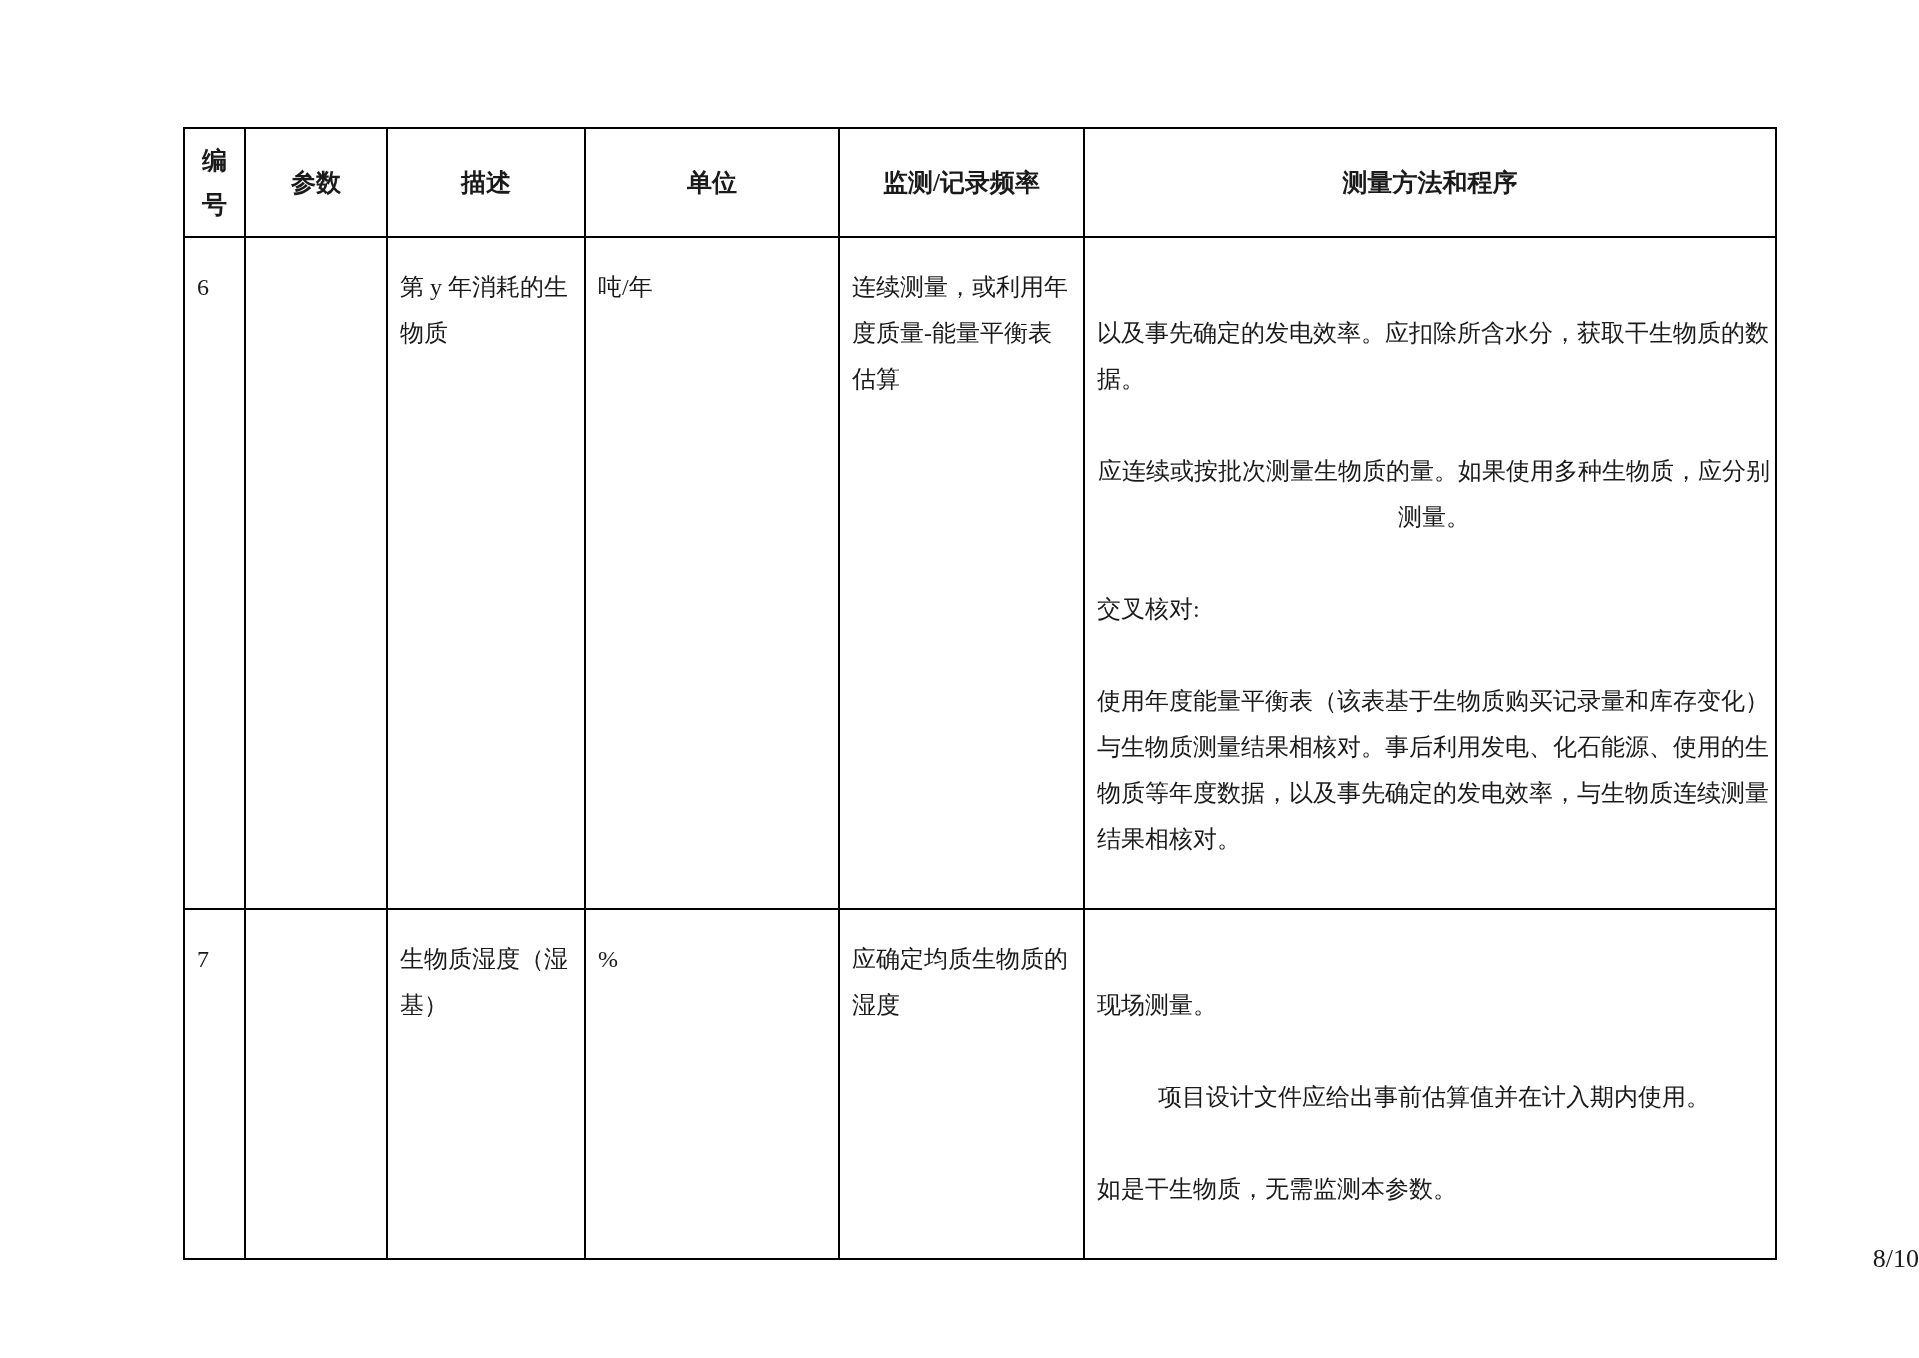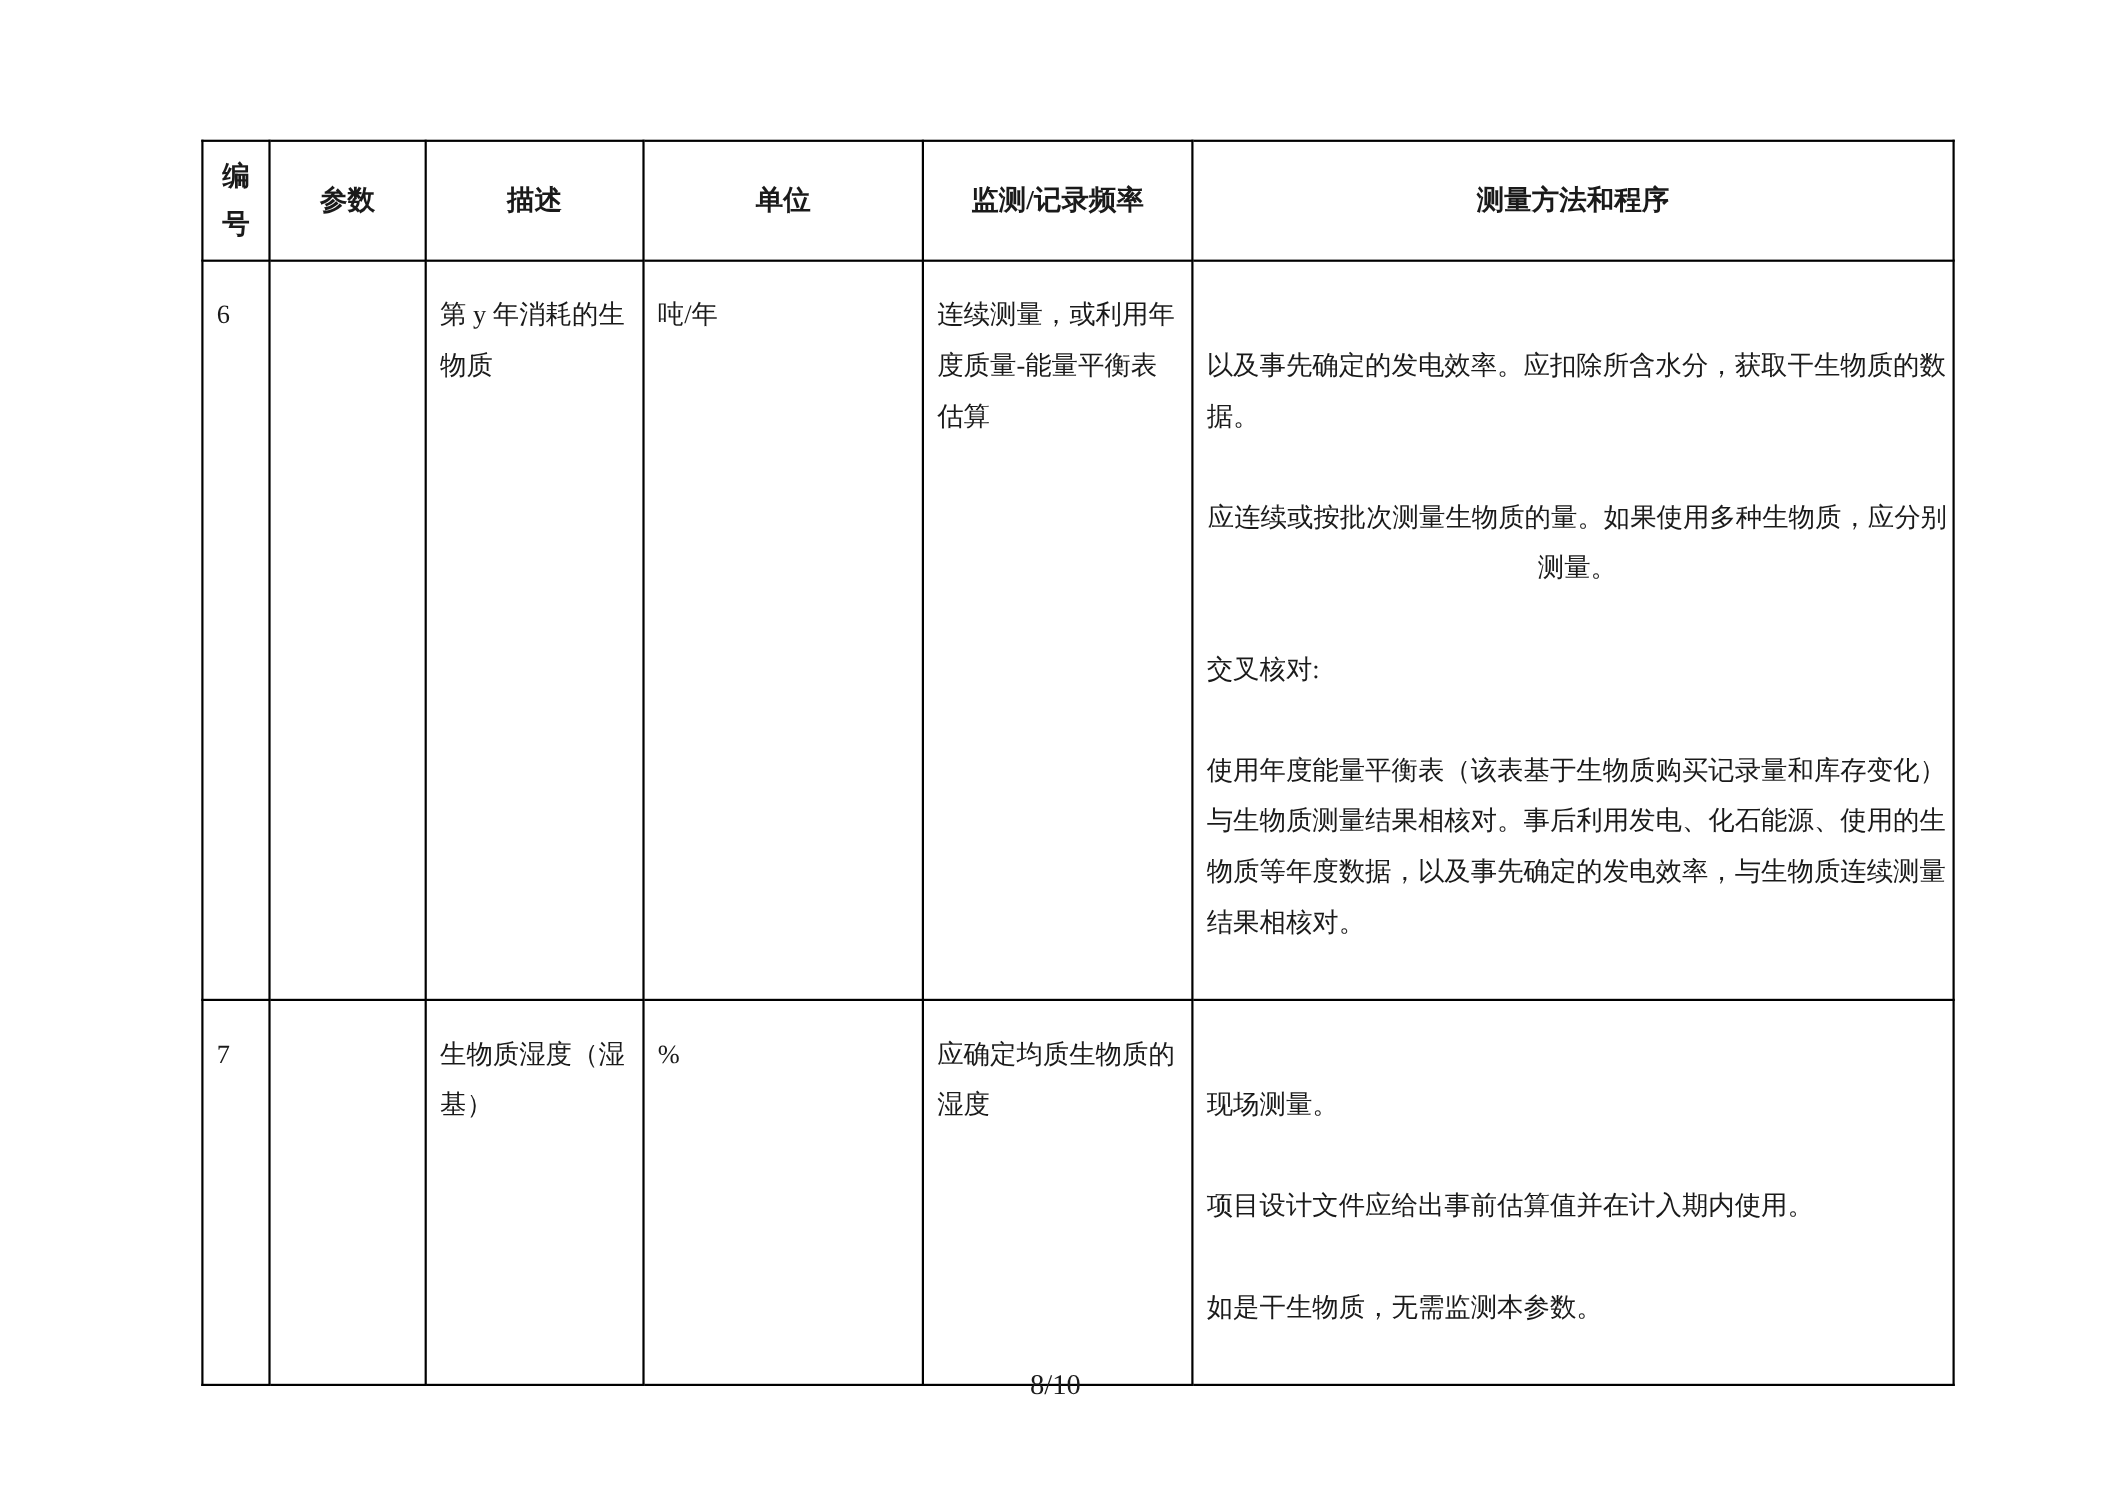--- a/index.html
+++ b/index.html
@@ -39,25 +39,25 @@
     line-height:46px;
     padding:26px 4px 0 12px;
   }
   tr.row-6 td { height:560px; }
   tr.row-7 td { height:300px; }
   td.num-cell { padding-left:14px; }
   td.method-cell p { margin:0; }
   .m-p2   { margin-top:30px;text-align:center; }
   .m-cross { margin-top:70px; }
   .m-p3   { margin-top:12px; }
-  .m7-p2  { margin-top:39px; }
+  .m7-p2  { margin-top:39px;text-align:center; }
   .m7-p3  { margin-top:84px; }
   .page-footer {
     position:absolute; top:1244px; left:0; width:100%;
-    text-align:center;
+    text-align:right;
     font-size:26px; line-height:30px;
     color:#1a1a1a;
   }
 </style>
 </head>
 <body>
 
 <div class="page">
 
   <table class="doc-table">

